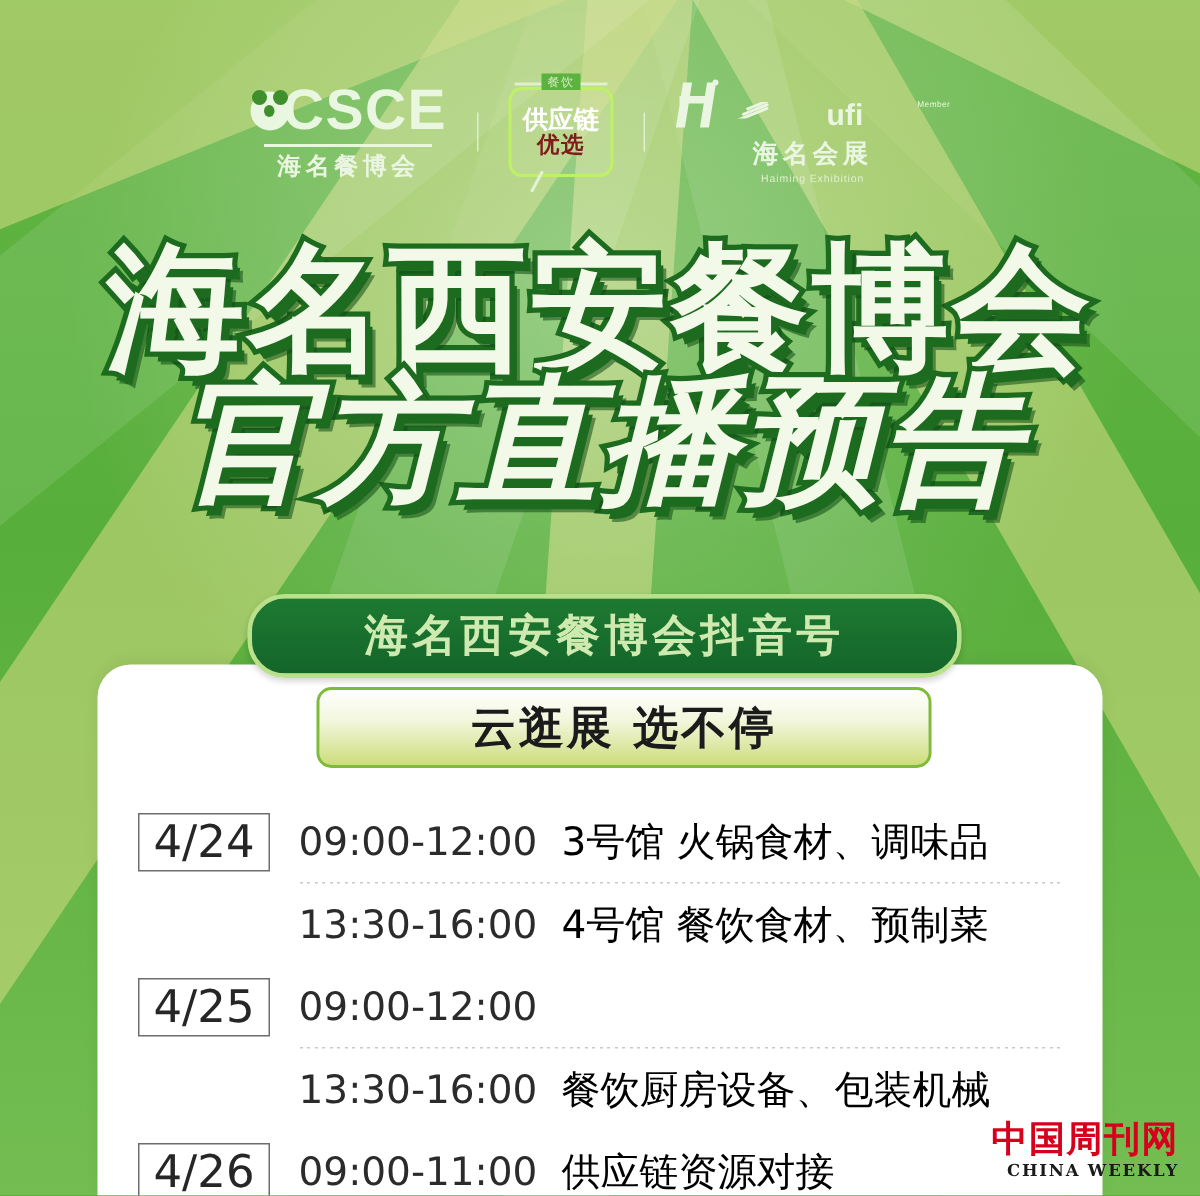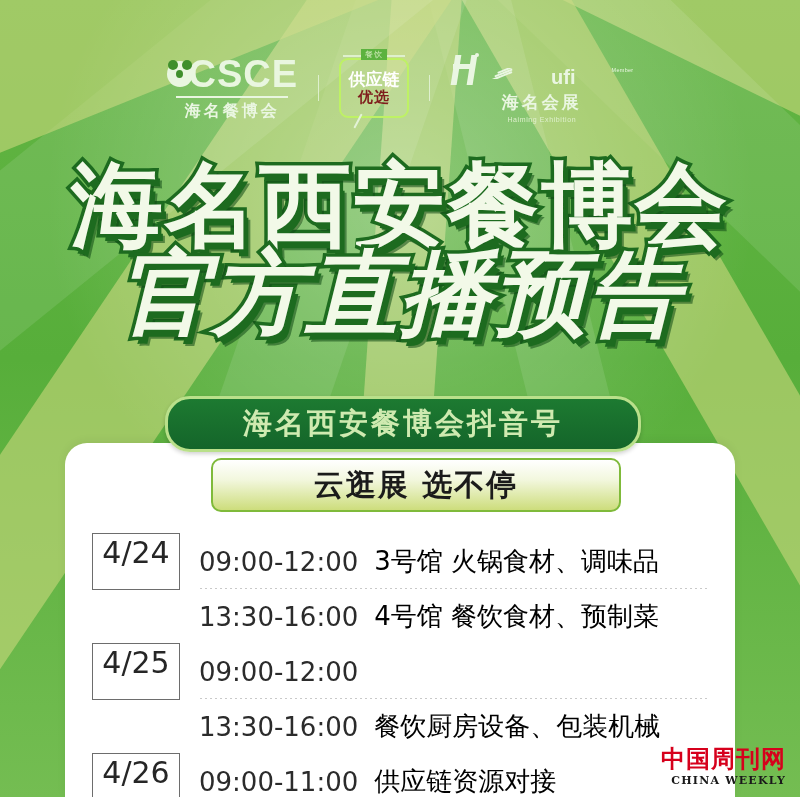--- a/index.html
+++ b/index.html
@@ -117,21 +117,21 @@
           background:linear-gradient(180deg,#ffffff 0%,#f2f7dd 40%,#cddd7c 100%);
           border:2px solid #7fba3a;border-radius:10px;
           display:flex;align-items:center;justify-content:center;z-index:4;}
   .pill-b span{font-size:30px;font-weight:700;letter-spacing:2px;color:#1b1b1b;
                font-family:"DejaVu Sans","Liberation Sans",sans-serif;}
 
   
   .sched{position:absolute;left:90px;top:534px;width:620px;z-index:6;}
   .srow{display:flex;align-items:center;height:55px;position:relative;}
   .datebox{width:92px;flex:0 0 92px;display:flex;align-items:center;justify-content:center;}
-  .datebox .bx{border:1.5px solid #6d6d6d;padding:2px 9px 20px;font-size:30px;color:#262626;
+  .datebox .bx{border:1.5px solid #6d6d6d;padding:2px 9px 2px;font-size:30px;color:#262626;
                font-family:"DejaVu Sans","Liberation Sans",sans-serif;letter-spacing:0px;line-height:1.12;}
   .datebox.empty{visibility:hidden;}
   .scontent{flex:1;display:flex;align-items:center;padding-left:17px;white-space:nowrap;}
   .stime{font-size:26px;color:#2b2b2b;font-family:"DejaVu Sans","Liberation Sans",sans-serif;letter-spacing:0;}
   .sdesc{font-size:26px;color:#000000;margin-left:16px;
          font-family:"DejaVu Sans","Liberation Sans",sans-serif;letter-spacing:0;}
   .dots{position:absolute;left:110px;right:0;bottom:0;height:1px;
         background-image:repeating-linear-gradient(to right,#c9c9c9 0 2px,transparent 2px 5px);}
 
   

